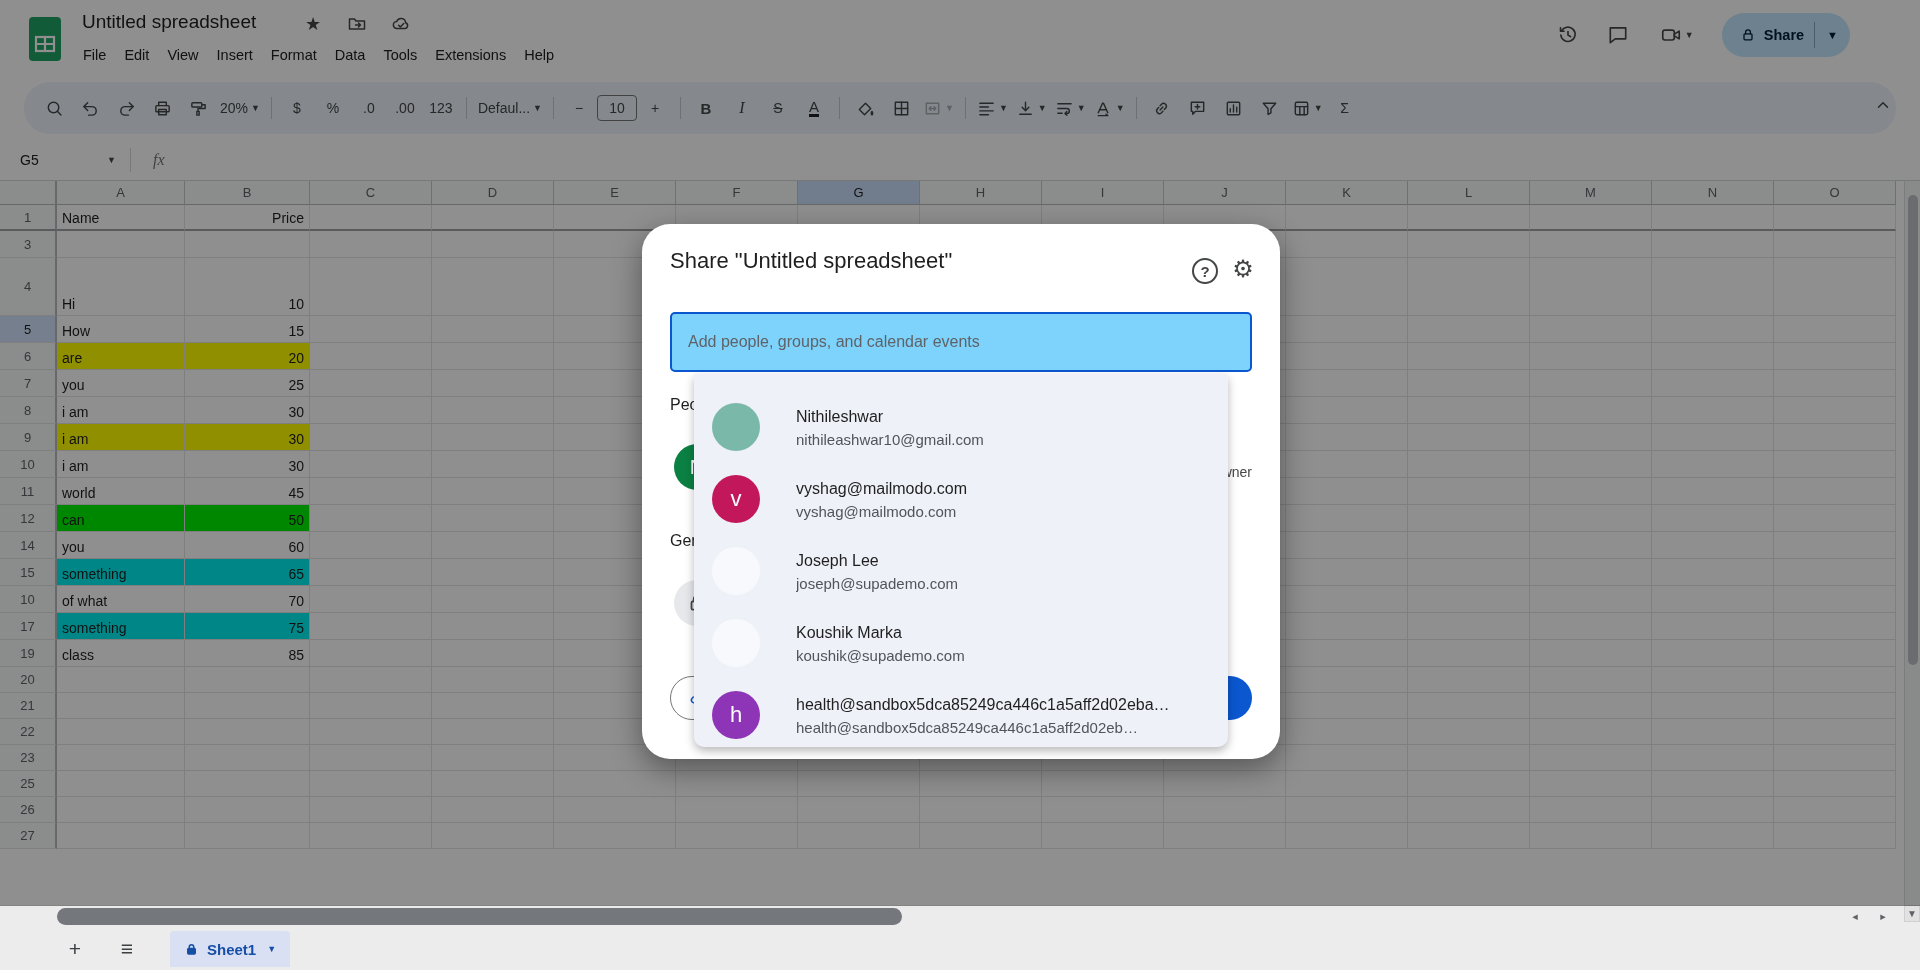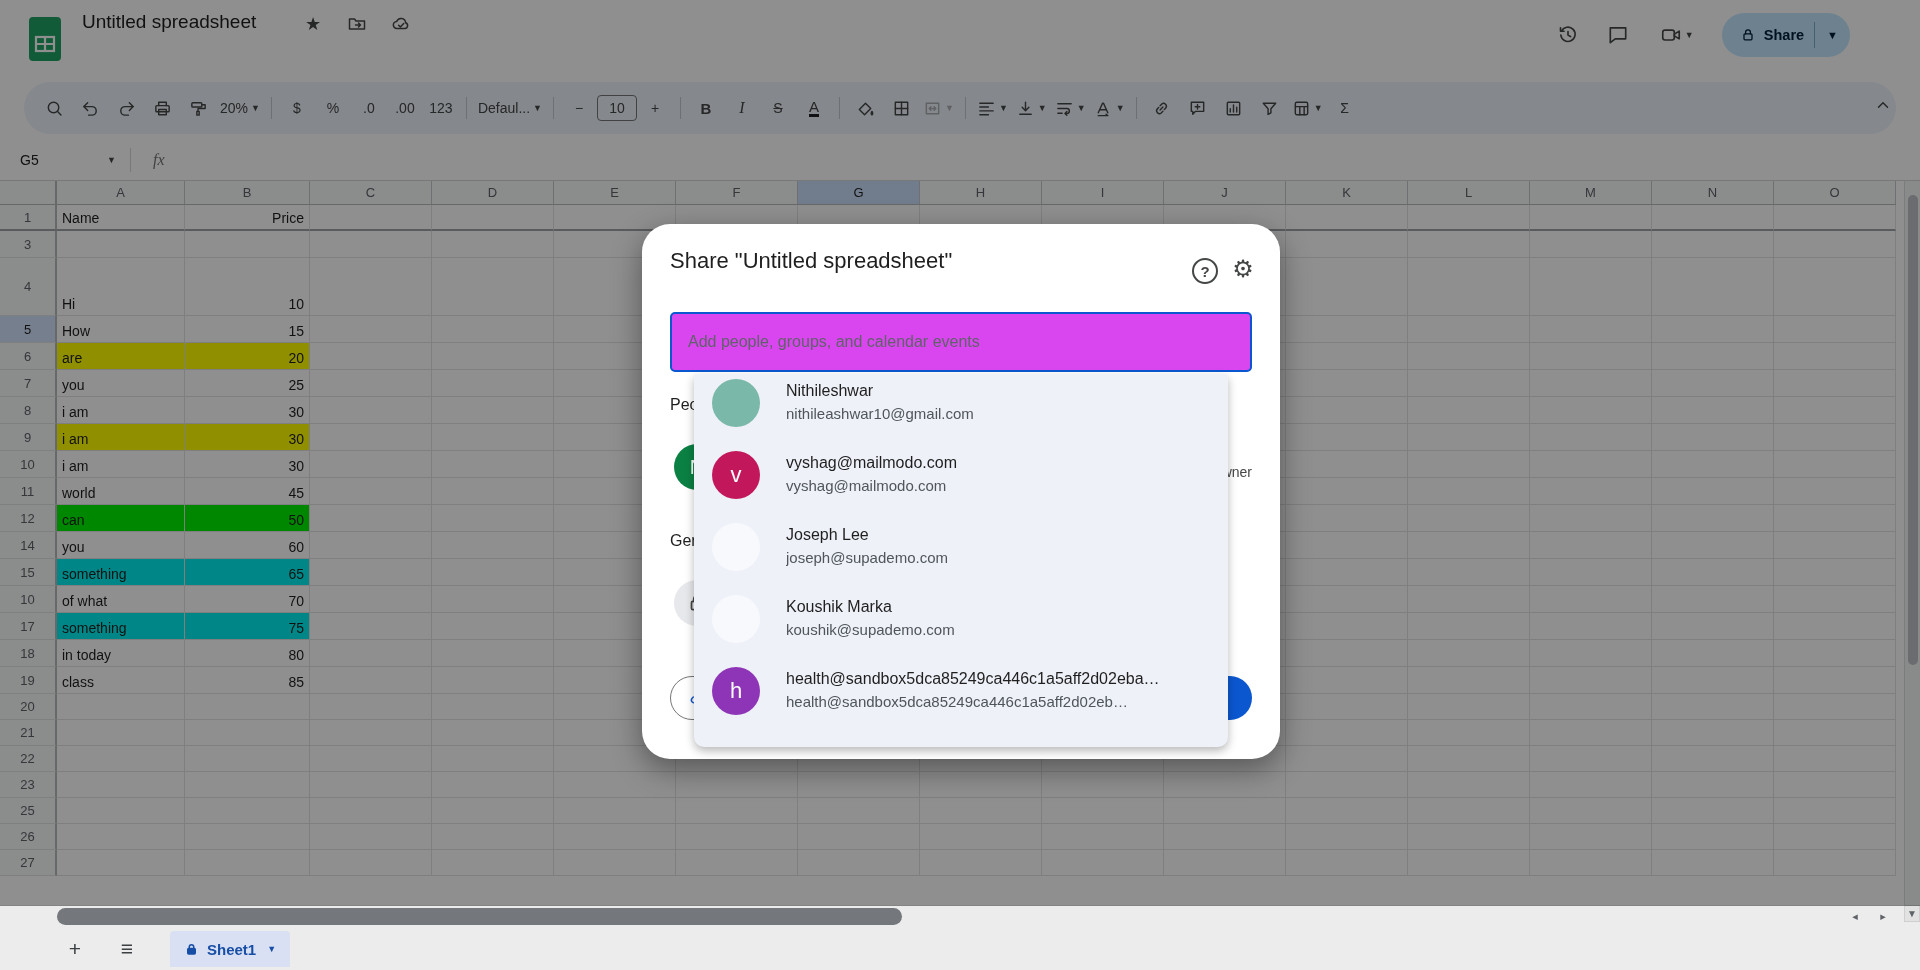--- a/index.html
+++ b/index.html
@@ -73,37 +73,37 @@
   
   #scrim{position:absolute;left:0;top:0;width:1920px;height:906px;background:rgba(0,0,0,0.44);z-index:50}
   #share-dialog{position:absolute;left:642px;top:224px;width:638px;height:535px;background:#fff;border-radius:28px;
                 z-index:100;box-shadow:0 10px 30px rgba(0,0,0,.4)}
   .dlg-title{position:absolute;left:28px;top:24px;font-size:22px;color:#1f1f1f;white-space:nowrap}
   .dlg-help{position:absolute;right:62px;top:34px;width:26px;height:26px;border:2px solid #444746;border-radius:50%;
             color:#444746;font-size:15px;font-weight:bold;display:flex;align-items:center;justify-content:center;box-sizing:border-box}
   .dlg-gear{position:absolute;right:20px;top:28px;width:34px;height:34px;color:#444746;font-size:24px;
             display:flex;align-items:center;justify-content:center}
   .share-input{position:absolute;left:28px;top:88px;width:582px;height:60px;border:2px solid #0b57d0;border-radius:5px;
-               box-sizing:border-box;font-size:16px;color:#1f1f1f;padding:0 16px;outline:none;background:#d946ef;
+               box-sizing:border-box;font-size:16px;color:#1f1f1f;padding:0 16px;outline:none;background:#7dd3fc;
                font-family:"Liberation Sans",sans-serif}
   .share-input::placeholder{color:#5f6368;opacity:1}
   .sec-label{position:absolute;left:28px;font-size:16px;color:#1f1f1f;white-space:nowrap}
   .owner-av{position:absolute;left:32px;top:220px;width:46px;height:46px;border-radius:50%;background:#0b8043;color:#fff;
             font-size:20px;display:flex;align-items:center;justify-content:center}
   .owner-label{position:absolute;right:28px;top:240px;font-size:14px;color:#474747}
   .ga-av{position:absolute;left:32px;top:356px;width:46px;height:46px;border-radius:50%;background:#e7e8eb;color:#444746;
          display:flex;align-items:center;justify-content:center}
   .copy-link{position:absolute;left:28px;top:452px;height:44px;width:138px;border:1px solid #747775;border-radius:22px;
              display:flex;align-items:center;gap:8px;padding:0 16px;box-sizing:border-box;color:#0b57d0;font-size:14.5px;
              font-weight:bold;background:#fff;white-space:nowrap}
   .done-btn{position:absolute;right:28px;top:452px;height:44px;width:98px;border-radius:22px;background:#0b57d0;color:#fff;
             font-size:14.5px;font-weight:bold;display:flex;align-items:center;justify-content:center;border:none}
   #suggestions{position:absolute;left:52px;top:150px;width:534px;height:373px;background:#eef1f8;z-index:10;
                border-radius:2px 2px 10px 10px;box-shadow:0 4px 10px rgba(0,0,0,.28);padding-top:5px;box-sizing:border-box;overflow:hidden}
-  .sg{height:72px;display:flex;align-items:flex-start;padding:0 18px;gap:26px}
+  .sg{height:72px;display:flex;align-items:flex-end;padding:0 18px;gap:36px}
   .sg-av{width:48px;height:48px;flex:0 0 48px;border-radius:50%;display:flex;align-items:center;justify-content:center;
          color:#fff;font-size:22px}
   .sg-txt{overflow:hidden;white-space:nowrap}
   .sg-name{font-size:16px;color:#1f1f1f;line-height:24px}
   .sg-email{font-size:15px;color:#50555c;line-height:22px}
 </style>
 </head>
 <body>
 
 <div id="titlebar">
@@ -123,20 +123,31 @@
           <path d="M8.5 11h5M11.5 9l2 2-2 2"></path>
         </svg>
     </span>
     <span class="ticon">
       <svg viewBox="0 0 20 20" width="20" height="20" fill="none" stroke="currentColor" stroke-width="1.5" stroke-linecap="round" stroke-linejoin="round">
           <path d="M6 14.5a3.5 3.5 0 0 1-.3-7A4.6 4.6 0 0 1 14.6 8.7 3 3 0 0 1 14 14.5z"></path>
           <path d="M7.6 11.2l1.8 1.7 3.3-3.4"></path>
         </svg>
     </span>
   </span>
+  <nav id="menu-bar">
+      <span class="menu-item">File</span>
+      <span class="menu-item">Edit</span>
+      <span class="menu-item">View</span>
+      <span class="menu-item">Insert</span>
+      <span class="menu-item">Format</span>
+      <span class="menu-item">Data</span>
+      <span class="menu-item">Tools</span>
+      <span class="menu-item">Extensions</span>
+      <span class="menu-item">Help</span>
+    </nav>
   <div class="right-cluster">
     <span class="chrome-btn">
       <svg viewBox="0 0 20 20" width="22" height="22" fill="none" stroke="currentColor" stroke-width="1.5" stroke-linecap="round" stroke-linejoin="round">
           <path d="M4.2 6.4A6.5 6.5 0 1 1 3.5 10"></path>
           <path d="M3.2 3.4v3.2h3.2"></path>
           <path d="M10 6.8V10l2.4 1.5"></path>
         </svg>
     </span>
     <span class="chrome-btn">
       <svg viewBox="0 0 20 20" width="22" height="22" fill="none" stroke="currentColor" stroke-width="1.5" stroke-linecap="round" stroke-linejoin="round">
@@ -615,38 +626,20 @@
       <div class="cell" style="width: 122px;"></div>
       <div class="cell" style="width: 122px;"></div>
       <div class="cell" style="width: 122px;"></div>
       <div class="cell" style="width: 122px;"></div>
       <div class="cell" style="width: 122px;"></div>
     </div>
     <div class="g-row" style="height: 27px;">
       <div class="rn">17</div>
       <div class="cell" style="width: 128px; background: rgb(0, 239, 239);">something</div>
       <div class="cell num" style="width: 125px; background: rgb(0, 239, 239);">75</div>
-      <div class="cell" style="width: 122px;"></div>
-      <div class="cell" style="width: 122px;"></div>
-      <div class="cell" style="width: 122px;"></div>
-      <div class="cell" style="width: 122px;"></div>
-      <div class="cell" style="width: 122px;"></div>
-      <div class="cell" style="width: 122px;"></div>
-      <div class="cell" style="width: 122px;"></div>
-      <div class="cell" style="width: 122px;"></div>
-      <div class="cell" style="width: 122px;"></div>
-      <div class="cell" style="width: 122px;"></div>
-      <div class="cell" style="width: 122px;"></div>
-      <div class="cell" style="width: 122px;"></div>
-      <div class="cell" style="width: 122px;"></div>
-    </div>
-    <div class="g-row" style="height: 27px;">
-      <div class="rn">18</div>
-      <div class="cell" style="width: 128px;">in today</div>
-      <div class="cell num" style="width: 125px;">80</div>
       <div class="cell" style="width: 122px;"></div>
       <div class="cell" style="width: 122px;"></div>
       <div class="cell" style="width: 122px;"></div>
       <div class="cell" style="width: 122px;"></div>
       <div class="cell" style="width: 122px;"></div>
       <div class="cell" style="width: 122px;"></div>
       <div class="cell" style="width: 122px;"></div>
       <div class="cell" style="width: 122px;"></div>
       <div class="cell" style="width: 122px;"></div>
       <div class="cell" style="width: 122px;"></div>

